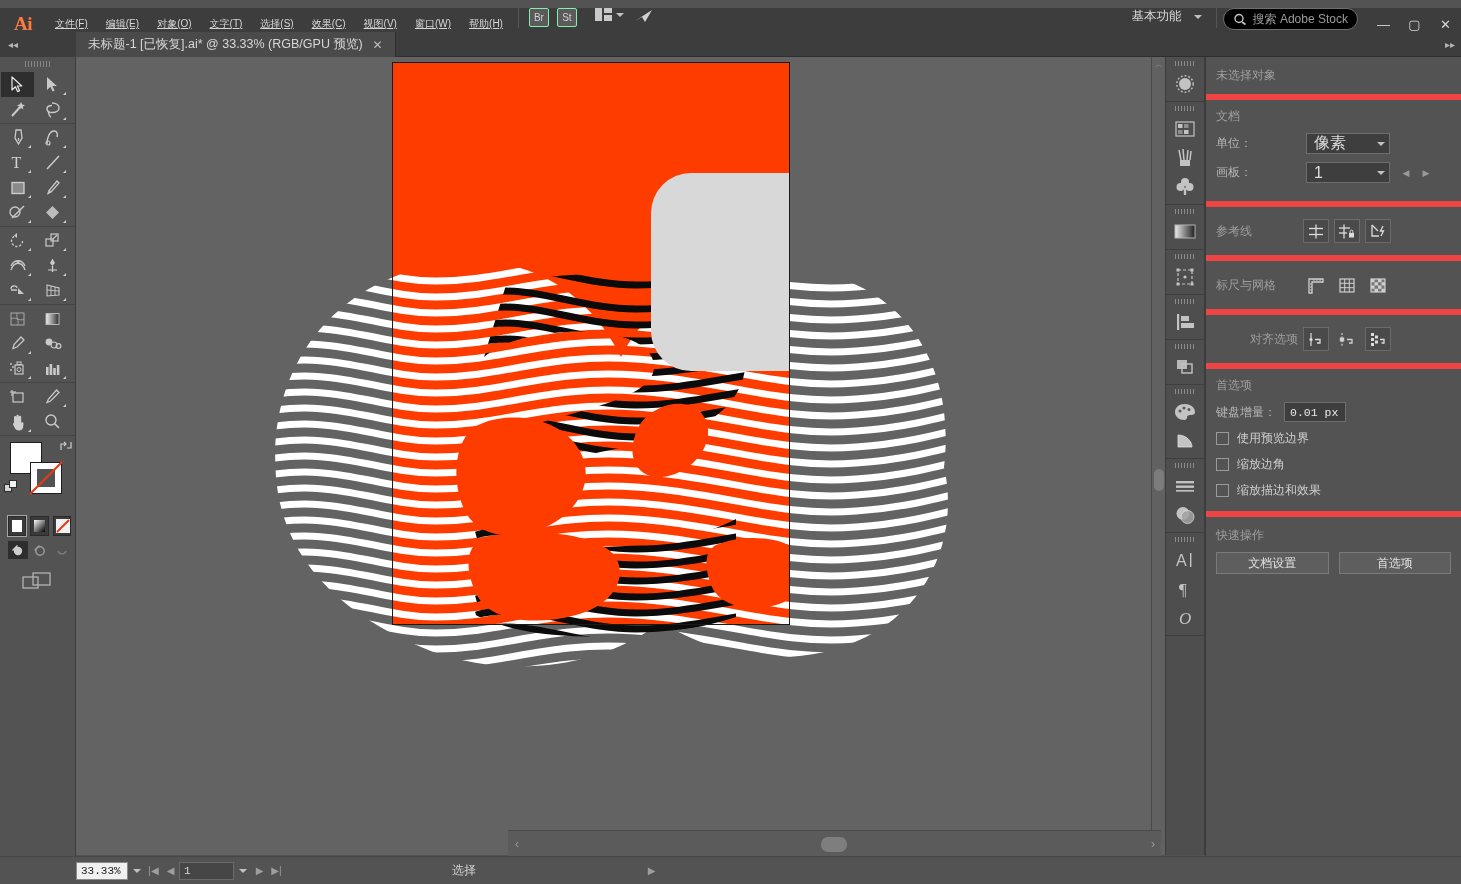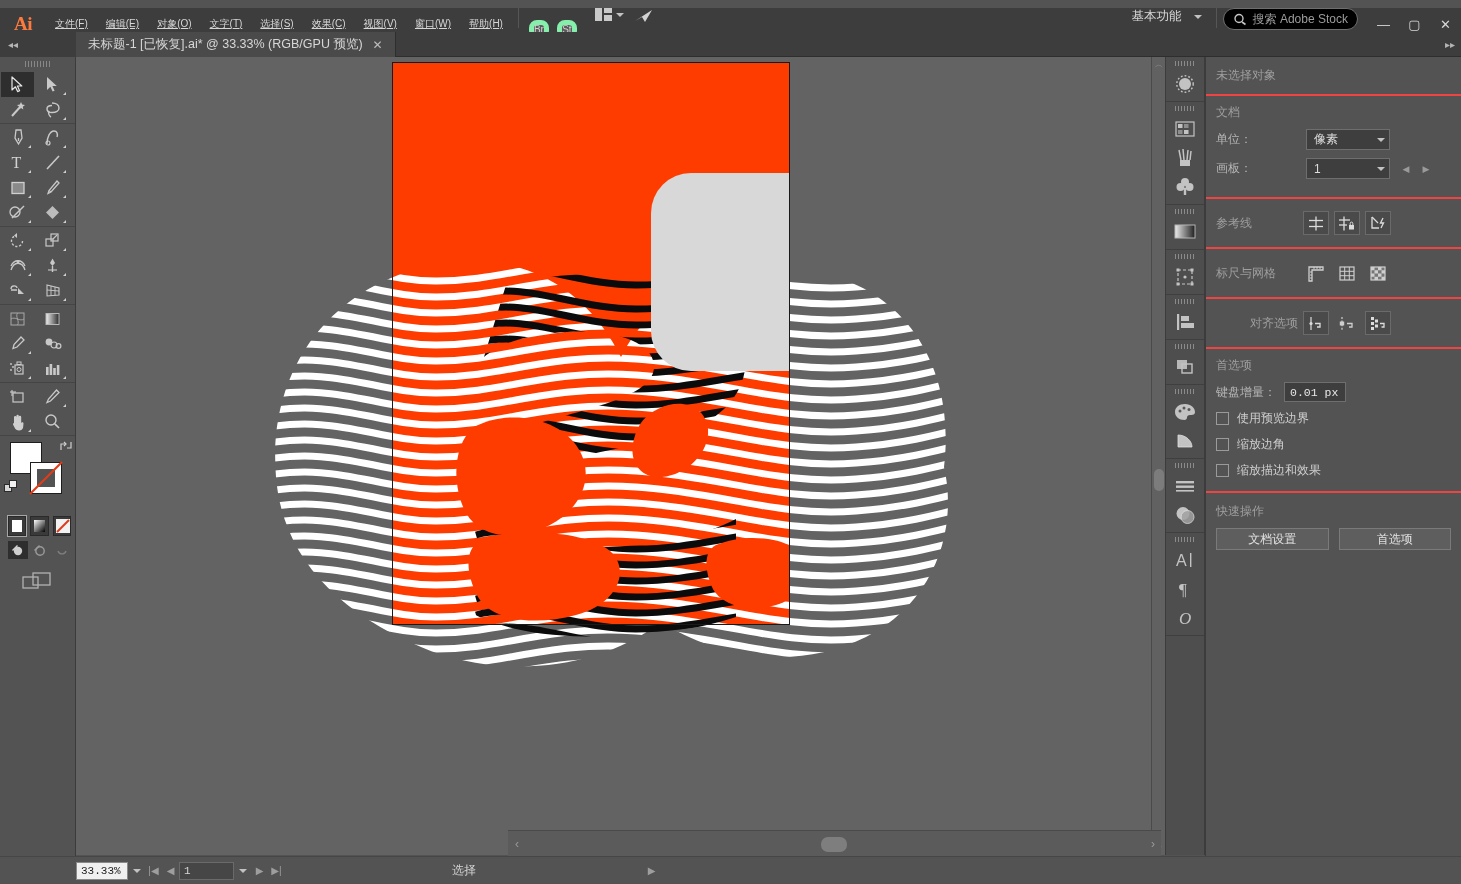--- a/index.html
+++ b/index.html
@@ -27,22 +27,22 @@
     color: #ff7a3d; font-weight: bold; font-size: 19px;
     font-family: "Liberation Serif", serif;
     letter-spacing: -0.5px;
   }
   .menu-item {
     padding: 0 9px; height: 16px; line-height: 32px;
     font-size: 10px; color: #d6d6d6; white-space: nowrap; cursor: default; text-decoration: underline;
   }
   .mb-spacer { flex: 1; }
   .mb-sq {
-    width: 20px; height: 19px; margin: 12px 4px;
-    border: 5px solid #86efac; border-radius: 8px;
+    width: 20px; height: 19px; margin: 0 4px;
+    border: 1px solid #86efac; border-radius: 2px;
     background: #5a5a5a;
     display: flex; align-items: center; justify-content: center;
     font-size: 10px; color: #d0d0d0;
   }
   .mb-layout { display: flex; align-items: center; gap: 4px; margin-left: 10px; padding: 0 4px; }
   .lay-glyph { display: inline-block; width: 17px; height: 13px; position: relative; }
   .lay-glyph i { position: absolute; background: #c9c9c9; display: block; }
   .arrow-dn {
     width: 0; height: 0; border-left: 4px solid transparent;
     border-right: 4px solid transparent; border-top: 4px solid #c2c2c2;
@@ -235,27 +235,27 @@
     position: absolute; right: 0; top: 57px; width: 256px; height: 827px;
     background: #535353; border-left: 1px solid #3c3c3c;
   }
   .ptabs { display: flex; height: 28px; background: #454545; }
   .ptab {
     padding: 0 14px; height: 28px; line-height: 28px;
     font-size: 12.5px; color: #a8a8a8;
     border-right: 1px solid #3a3a3a;
   }
   .ptab.active { background: #535353; color: #e8e8e8; }
-  .psec { border-bottom: 2px solid #ef4444; padding: 8px 10px 10px 10px; }
+  .psec { border-bottom: 6px solid #ef4444; padding: 8px 10px 10px 10px; }
   .psec-title { font-size: 12px; color: #9e9e9e; margin-bottom: 8px; }
   .row { display: flex; align-items: center; margin-bottom: 8px; }
   .lbl { font-size: 12px; color: #b6b6b6; text-align: left; width: 82px; margin-right: 8px; }
   .select {
     width: 84px; height: 21px; background: #3e3e3e;
-    border: 1px solid #6e6e6e; color: #dcdcdc; font-size: 12px;
+    border: 1px solid #6e6e6e; color: #dcdcdc; font-size: 16px;
     display: flex; align-items: center; justify-content: space-between;
     padding: 0 4px 0 7px;
   }
   .stepbtn { width: 20px; height: 21px; display: flex; align-items: center; justify-content: center; color: #9a9a9a; font-size: 9px; }
   .btn {
     height: 22px; background: #5e5e5e; border: 1px solid #7a7a7a;
     color: #e2e2e2; font-size: 12px;
     display: flex; align-items: center; justify-content: center;
   }
   .iconbtn {

